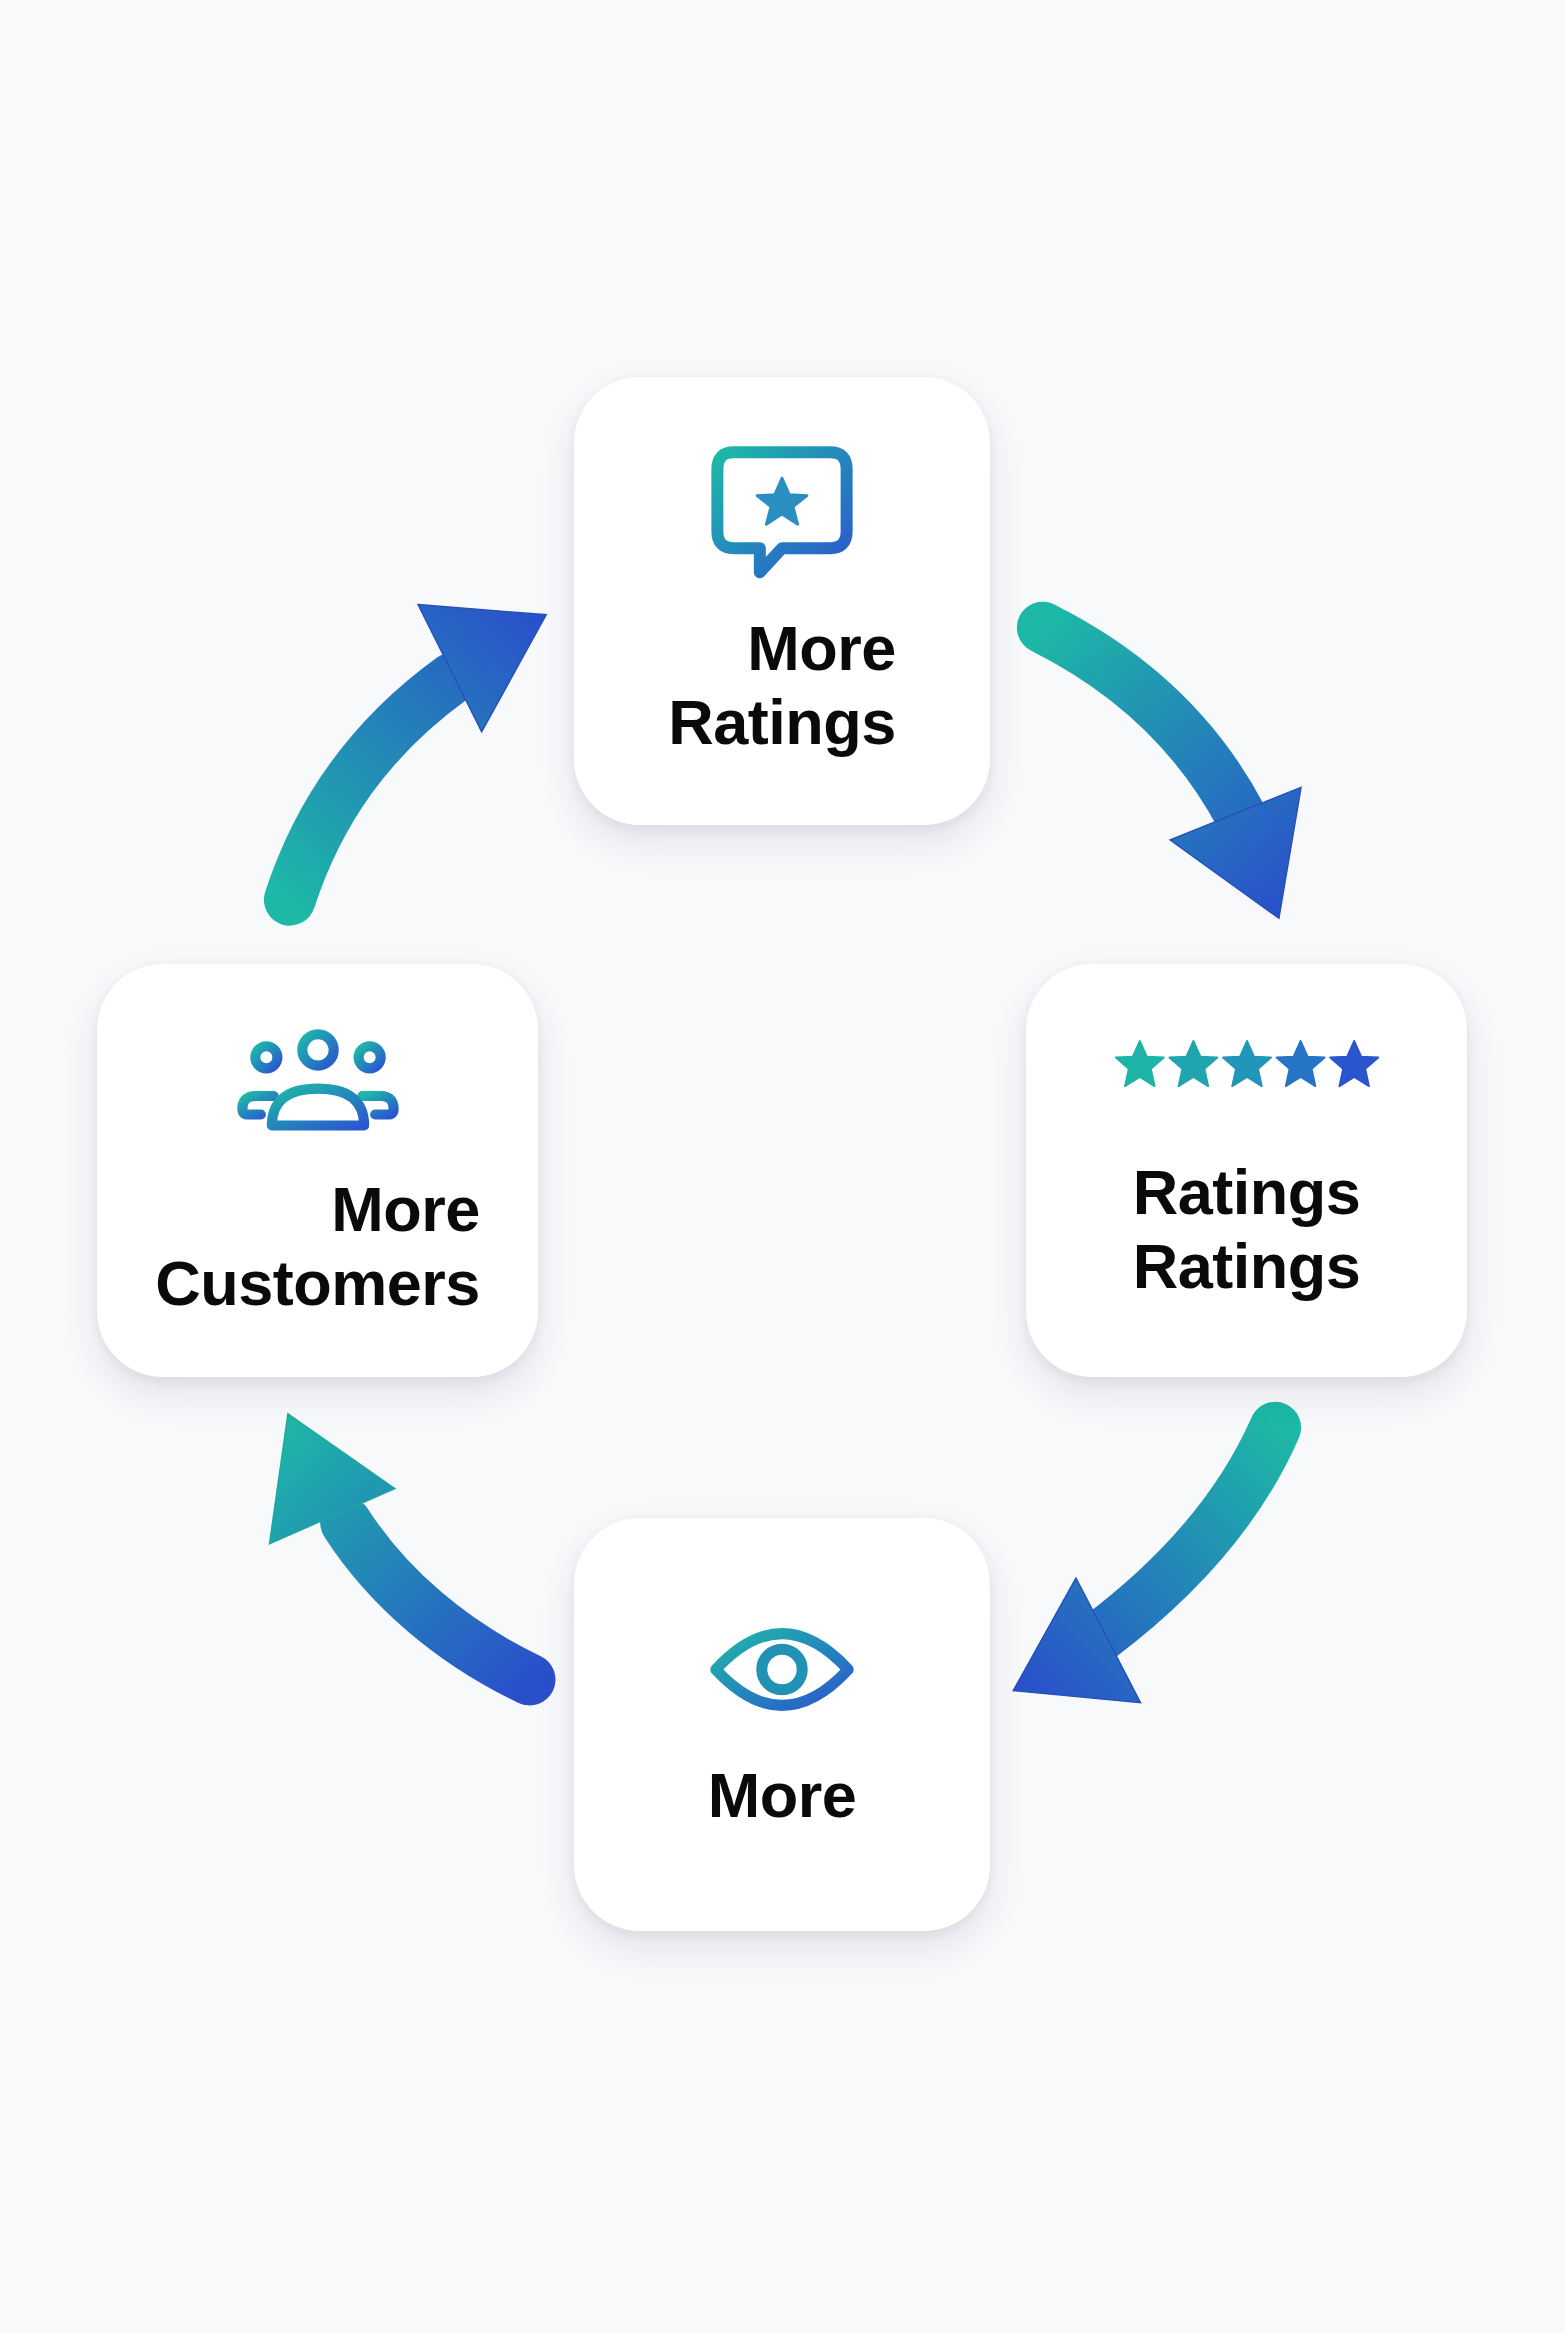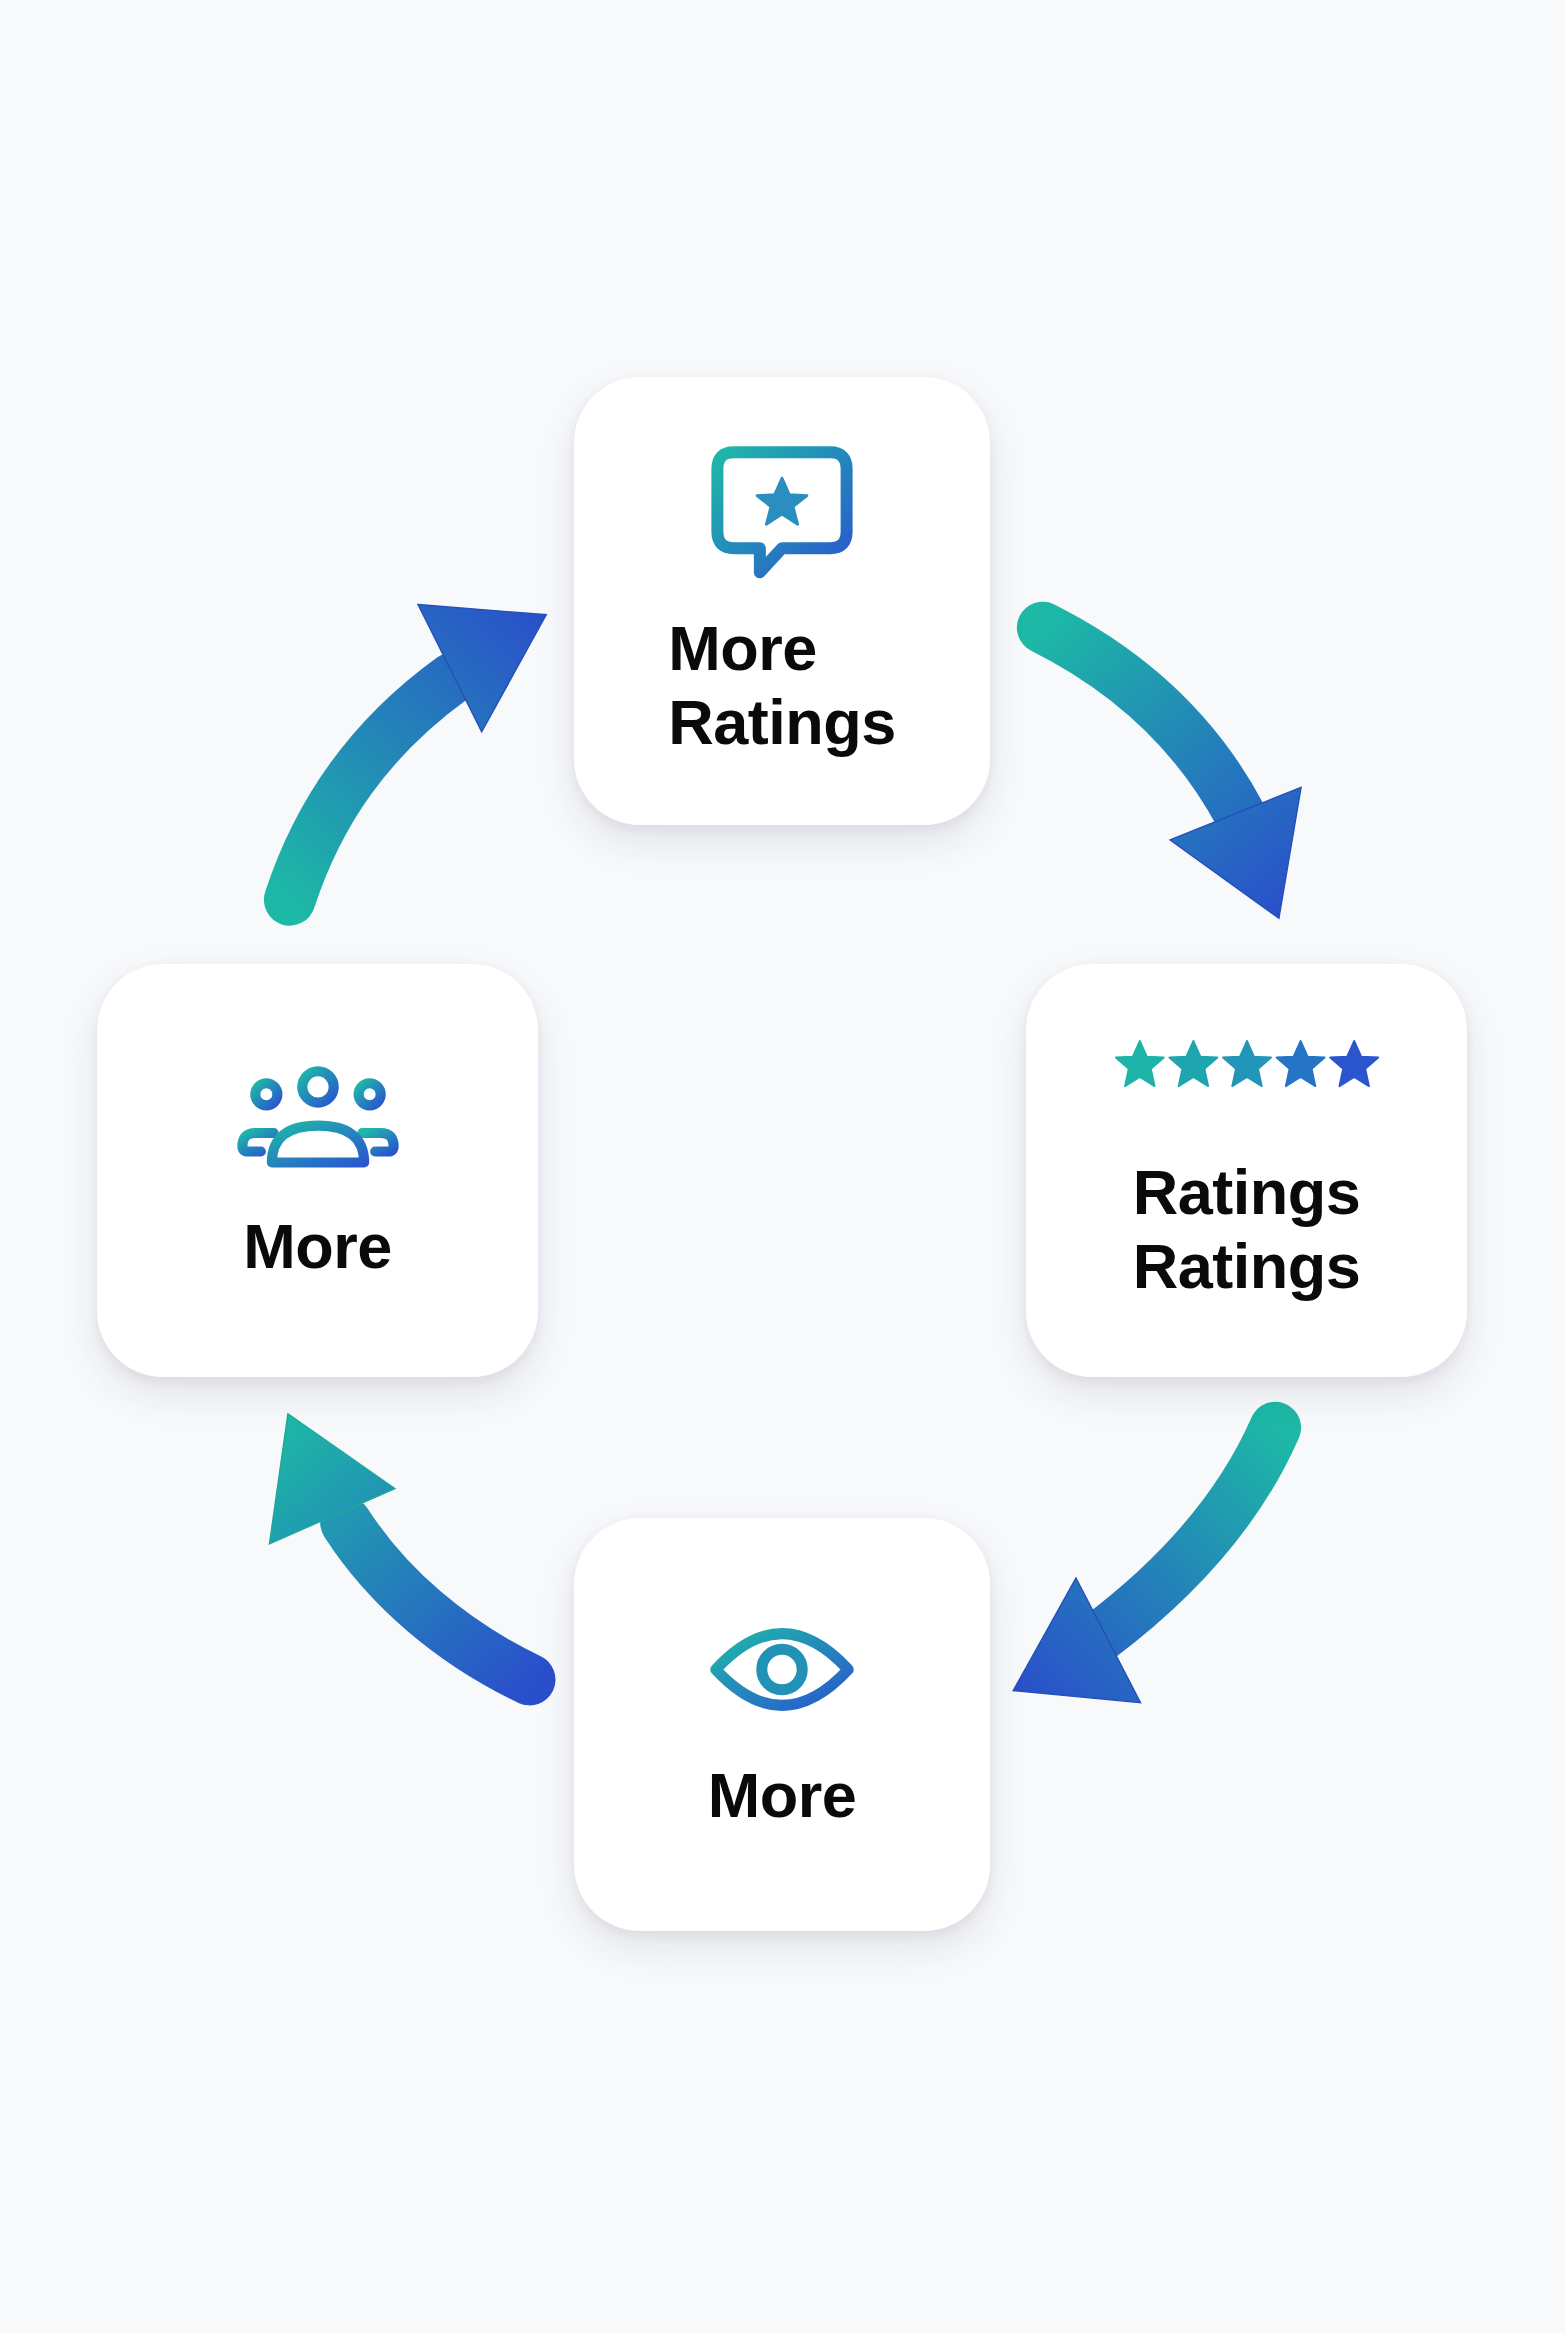--- a/index.html
+++ b/index.html
@@ -18,21 +18,21 @@
     border-radius: 66px;
     box-shadow: 0 16.6px 37px rgba(30, 40, 70, 0.10), 0 3.7px 11px rgba(30, 40, 70, 0.06);
     display: flex; flex-direction: column; align-items: center; justify-content: center;
   }
   .card .icon { display: block; }
   .card .label {
     color: #0a0a0a;
     font-weight: 700;
     font-size: 63px;
     line-height: 74px;
-    text-align: left;
+    text-align: right;
     letter-spacing: -0.5px;
   }
   .card .label span { display: block; }
   #card-reviews   { left: 574px;  top: 377px;  width: 416px; height: 448px; }
   #card-ratings   { left: 1026px; top: 964px; width: 441px; height: 413px; }
   #card-visibility{ left: 574px;  top: 1518px; width: 416px; height: 413px; }
   #card-customers { left: 97px;  top: 964px; width: 441px; height: 413px; }
 
   #card-reviews .icon { margin-top: 0; margin-bottom: 24px; }
   #card-ratings .icon { margin-bottom: 65px; }
@@ -154,17 +154,18 @@
         <circle cx="34" cy="38" r="12"></circle>
         <circle cx="90" cy="30" r="17"></circle>
         <circle cx="146" cy="38" r="12"></circle>
         <path d="M42 80 H22 Q8 80 8 94 Q8 100 14 100 H28"></path>
         <path d="M138 80 H158 Q172 80 172 94 Q172 100 166 100 H152"></path>
         <path d="M40 112 Q40 72 90 72 Q140 72 140 112 Z"></path>
       </g>
     </svg>
     <div class="label">
       <span>More</span>
+      <span>Customers</span>
     </div>
   </div>
 
 </div>
 
 
 </body></html>

